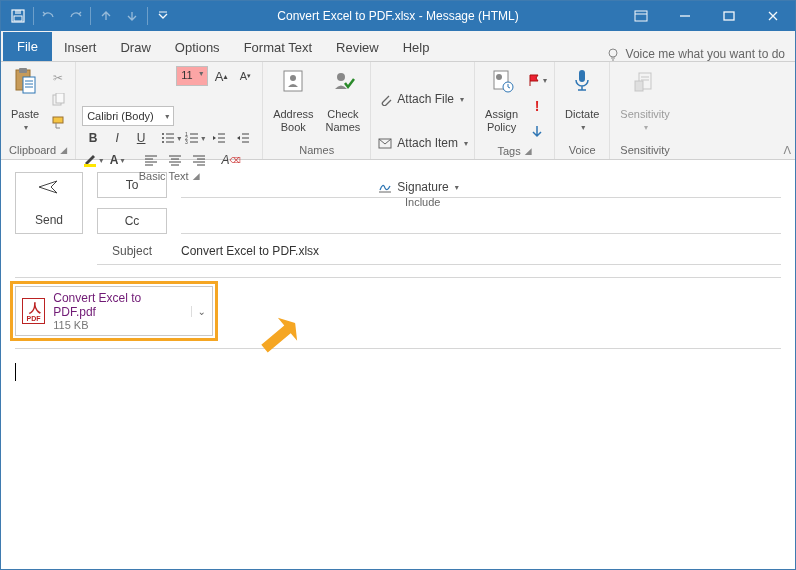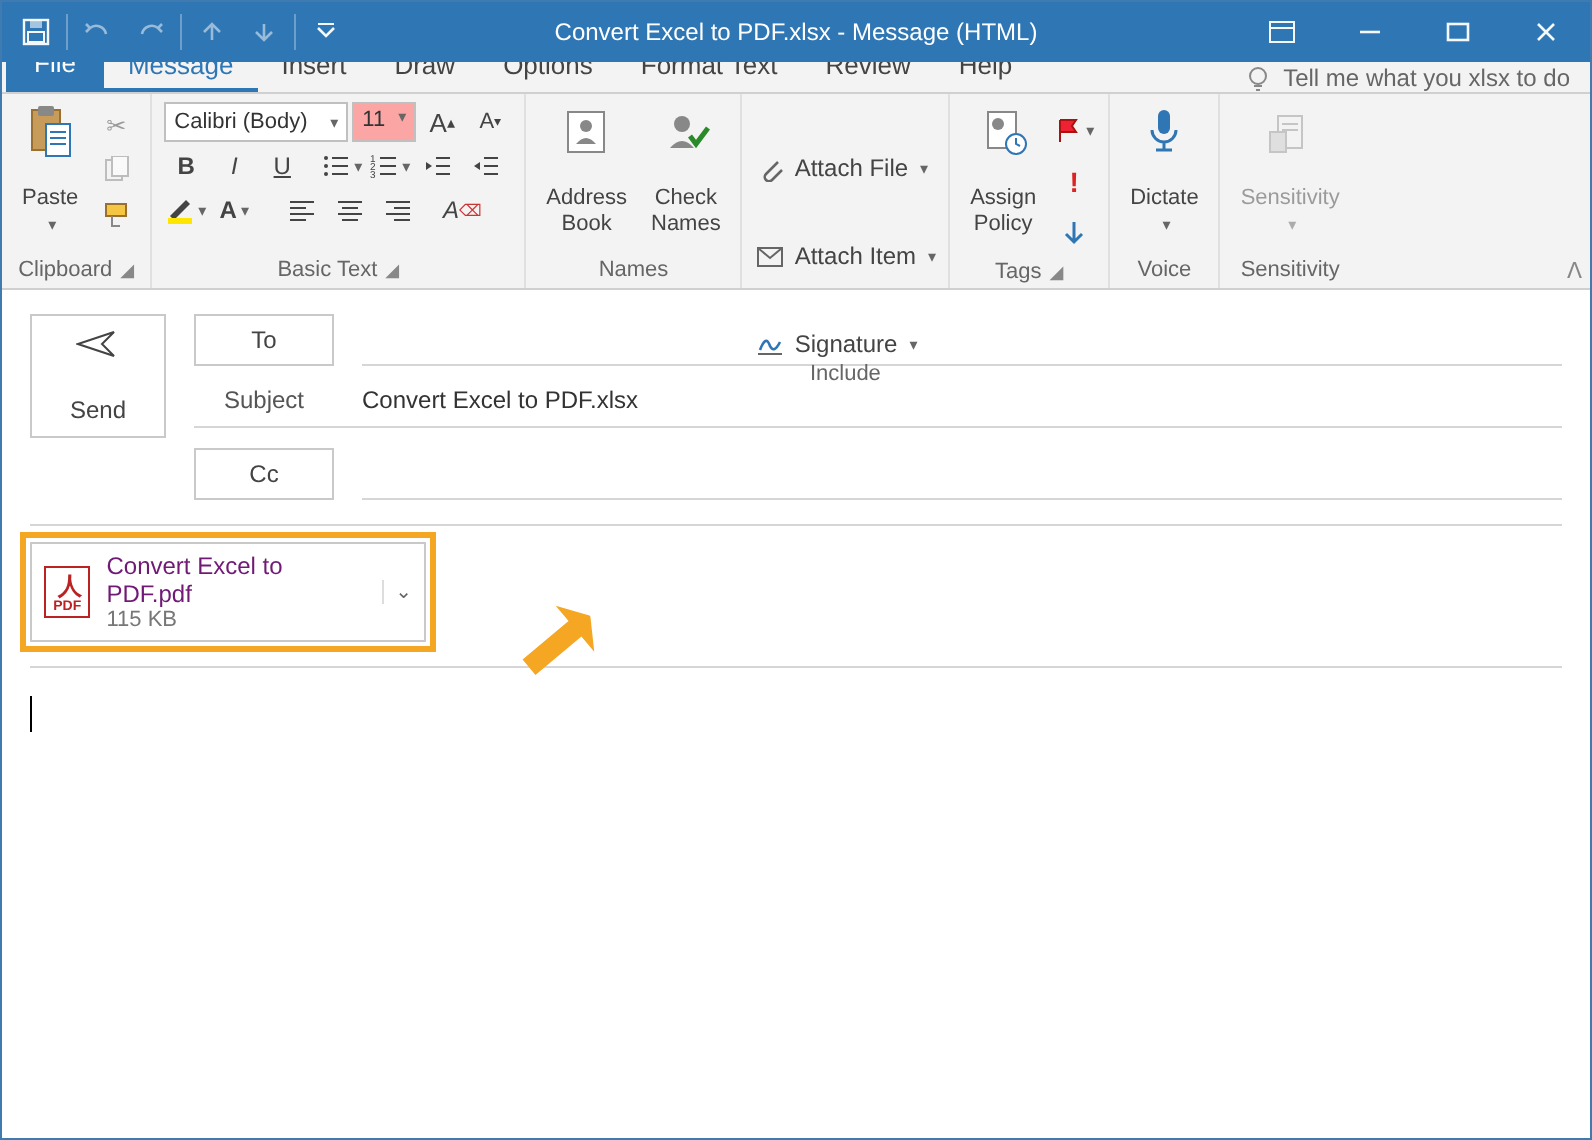--- a/index.html
+++ b/index.html
@@ -6,42 +6,42 @@
   body { width: 796px; height: 570px; background: #fff; font-size: 12px; color: #333; border: 1px solid #3f7bb0; overflow: hidden; }
 
   .titlebar { height: 30px; background: #2f76b4; color: #fff; display: flex; align-items: center; position: relative; }
   .qat { display: flex; align-items: center; padding: 0 4px; gap: 0; }
   .qat-item { width: 26px; height: 28px; display: flex; align-items: center; justify-content: center; opacity: 0.95; }
   .qat-sep { width: 1px; height: 18px; background: rgba(255,255,255,0.3); margin: 0 2px; }
   .titlebar-title { position: absolute; left: 0; right: 0; text-align: center; font-size: 12px; pointer-events: none; }
   .wincontrols { margin-left: auto; display: flex; }
   .wincontrols .qat-item { width: 44px; }
 
-  .tabs { height: 16px; background: #f3f3f3; display: flex; align-items: flex-end; border-bottom: 1px solid #d0d0d0; }
+  .tabs { height: 31px; background: #f3f3f3; display: flex; align-items: flex-end; border-bottom: 1px solid #d0d0d0; }
   .tab { font-size: 13px; color: #444; padding: 6px 12px 6px; cursor: pointer; }
   .tab.file { background: #2f76b4; color:#fff; margin-left: 2px; padding: 7px 14px; }
   .tab.active { color: #2f76b4; border-bottom: 2px solid #2f76b4; padding-bottom: 4px; }
   .tellme { margin-left: auto; display: flex; align-items: center; padding-right: 10px; color: #666; font-size: 12px; }
   .tellme .bulb { margin-right: 6px; }
 
   .ribbon { height: 98px; background: #f3f3f3; display: flex; border-bottom: 1px solid #d0d0d0; position: relative; }
   .group { display: flex; flex-direction: column; padding: 2px 6px 0; border-right: 1px solid #e0e0e0; }
   .group-body { flex: 1; display: flex; align-items: flex-start; gap: 4px; padding-top: 2px; }
   .group-label { height: 18px; font-size: 11px; color: #666; text-align: center; display: flex; align-items: center; justify-content: center; gap: 4px; }
   .launcher { font-size: 9px; color: #888; }
 
   .bigbtn { display: flex; flex-direction: column; align-items: center; justify-content: flex-start; padding: 2px 4px; font-size: 11px; color: #444; gap: 2px; }
   .bigbtn .ic { width: 26px; height: 26px; display:flex; align-items:center; justify-content:center; }
   .bigbtn .lab { text-align:center; line-height:1.15;margin-top:12px; }
 
   .smallbtn { width: 22px; height: 20px; display:flex; align-items:center; justify-content:center; font-size:12px; color:#444; }
   .row { display:flex; gap:2px; }
   .col { display:flex; flex-direction:column; gap:2px; }
 
-  .fontname { width: 92px; height: 20px; border:1px solid #c0c0c0; background:#fff; font-size:11px; padding: 2px 4px; display:flex; align-items:center; justify-content:space-between; }
+  .fontname { width: 92px; height: 20px; border:1px solid #c0c0c0; background:#fff; font-size:11px; padding: 2px 4px; display:flex; align-items:center; justify-content:space-between;margin-top:40px; }
   .fontsize { width: 32px; height:20px; border:1px solid #c0c0c0; background:#fca5a5; font-size:11px; padding:2px 4px; display:flex; align-items:flex-start; justify-content:space-between; }
   .dd { font-size:8px; color:#666; margin-left:2px; }
 
   .include-item { display:flex; align-items:center; gap:4px; font-size:12px; color:#444; padding:1px 0;margin-top:20px; }
   .include-item .ic { width:16px; height:16px; display:flex; align-items:center; justify-content:center; }
 
   .collapse-btn { position:absolute; right:4px; bottom:2px; font-size:11px; color:#888; }
 
   .compose { padding: 12px 14px 0 14px; }
   .send-btn { width: 68px; height: 62px; border:1px solid #c9c9c9; display:flex; flex-direction:column; align-items:center; justify-content:center; font-size:12px; color:#444; gap:18px; }
@@ -131,36 +131,35 @@
     <div class="qat-item">
       <svg width="12" height="12">
           <path d="M2 2 L10 10 M10 2 L2 10" stroke="#fff" stroke-width="1.3"></path>
         </svg>
     </div>
   </div>
 </div>
 
 <div class="tabs">
   <div class="tab file">File</div>
-  <div class="tab active">Message</div>
   <div class="tab">Insert</div>
   <div class="tab">Draw</div>
   <div class="tab">Options</div>
   <div class="tab">Format Text</div>
   <div class="tab">Review</div>
   <div class="tab">Help</div>
   <div class="tellme">
     <span class="bulb">
       <svg width="14" height="14">
           <circle cx="7" cy="6" r="4" fill="none" stroke="#888"></circle>
           <line x1="5" y1="11" x2="9" y2="11" stroke="#888"></line>
           <line x1="6" y1="13" x2="8" y2="13" stroke="#888"></line>
         </svg>
     </span>
-    <span>Tell me what you xlsx to do</span>
+    <span>Voice me what you want to do</span>
   </div>
 </div>
 
 <div class="ribbon">
 
   <div class="group">
     <div class="group-body">
       <div class="bigbtn">
         <div class="ic">
           <svg width="24" height="28">
@@ -464,27 +463,27 @@
       <svg width="22" height="16">
           <path d="M1 8 L19 2 L13 8 L19 14 Z" fill="none" stroke="#444"></path>
         </svg>
       <span>Send</span>
     </div>
     <div style="flex:1; display:flex; flex-direction:column; gap:10px;">
       <div class="addr-row">
         <div class="addr-btn">To</div>
         <div class="addr-line"></div>
       </div>
+      <div class="addr-row">
+        <div class="addr-btn">Cc</div>
+        <div class="addr-line"></div>
+      </div>
       <div class="addr-row" style="border-bottom:1px solid #d6d6d6; padding-bottom:6px">
         <div class="subj-lab">Subject</div>
         <div class="subj-val">Convert Excel to PDF.xlsx</div>
-      </div>
-      <div class="addr-row">
-        <div class="addr-btn">Cc</div>
-        <div class="addr-line"></div>
       </div>
     </div>
   </div>
 </div>
 
 <div class="attach-area">
   <div class="attach-chip">
     <div class="pdf-ic">PDF</div>
     <div>
       <div class="att-name">Convert Excel to PDF.pdf</div>

